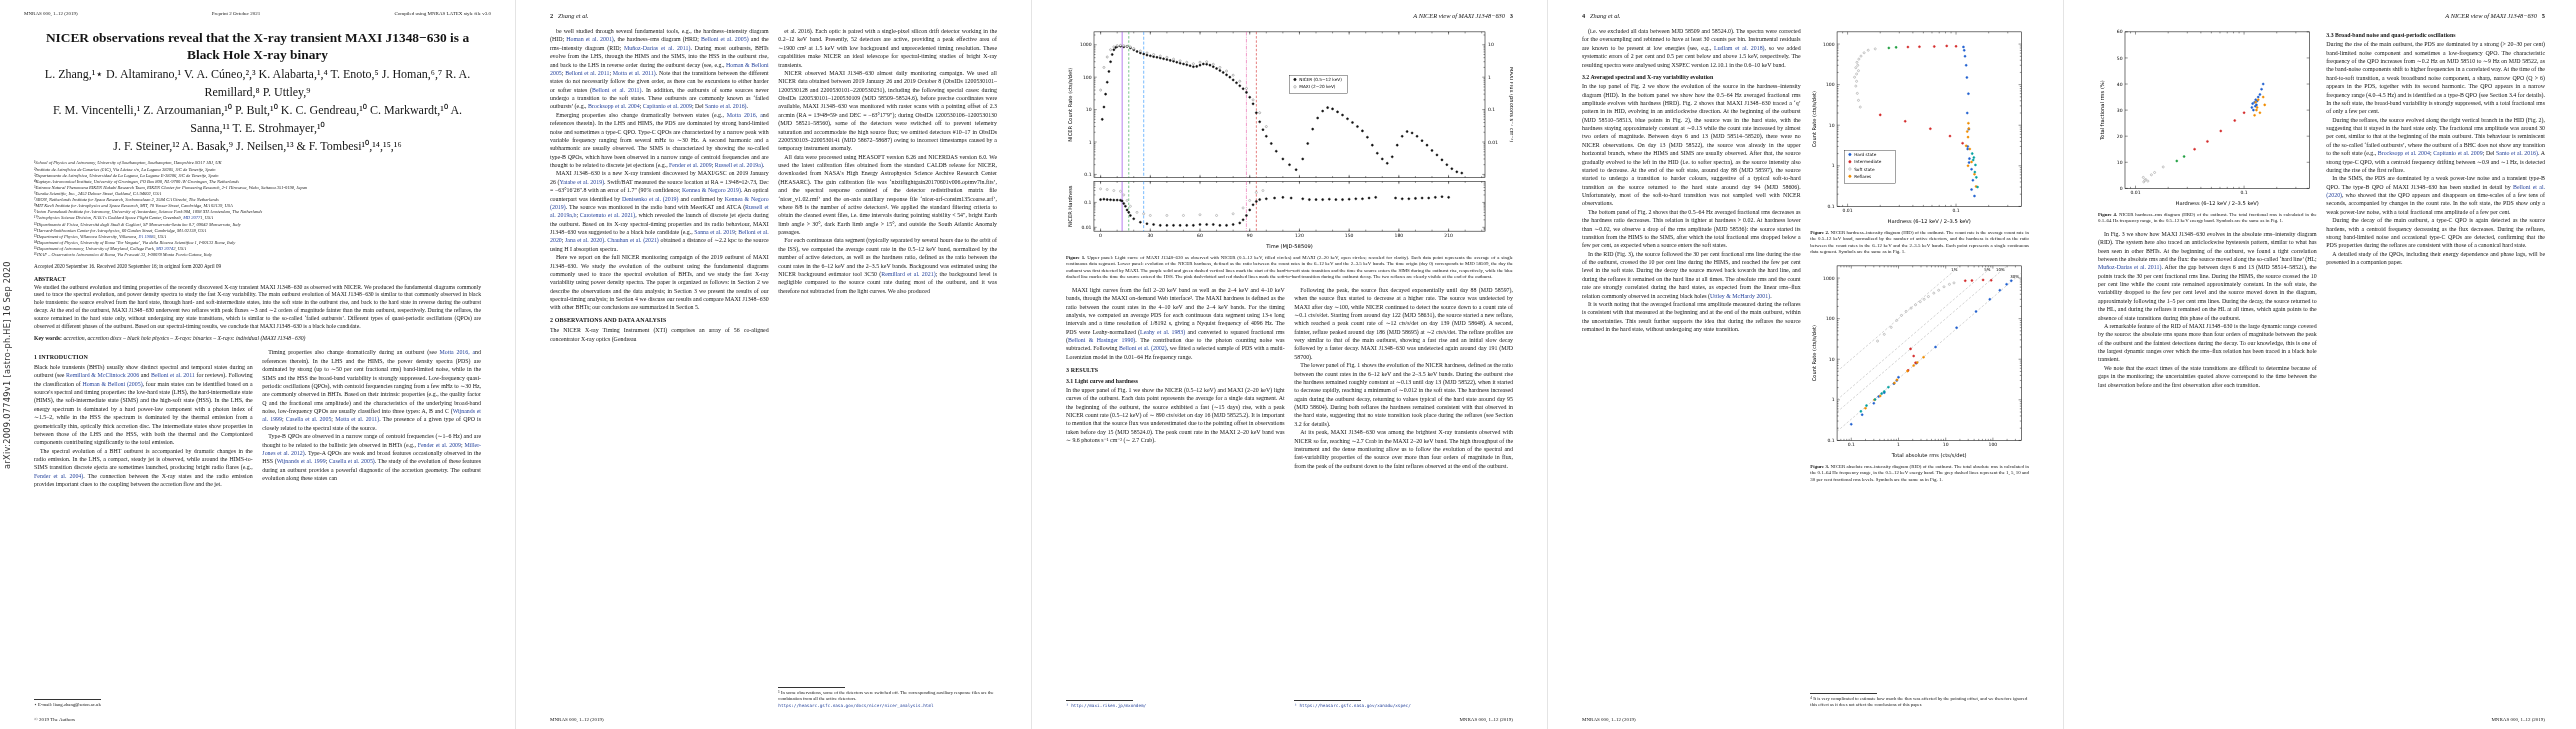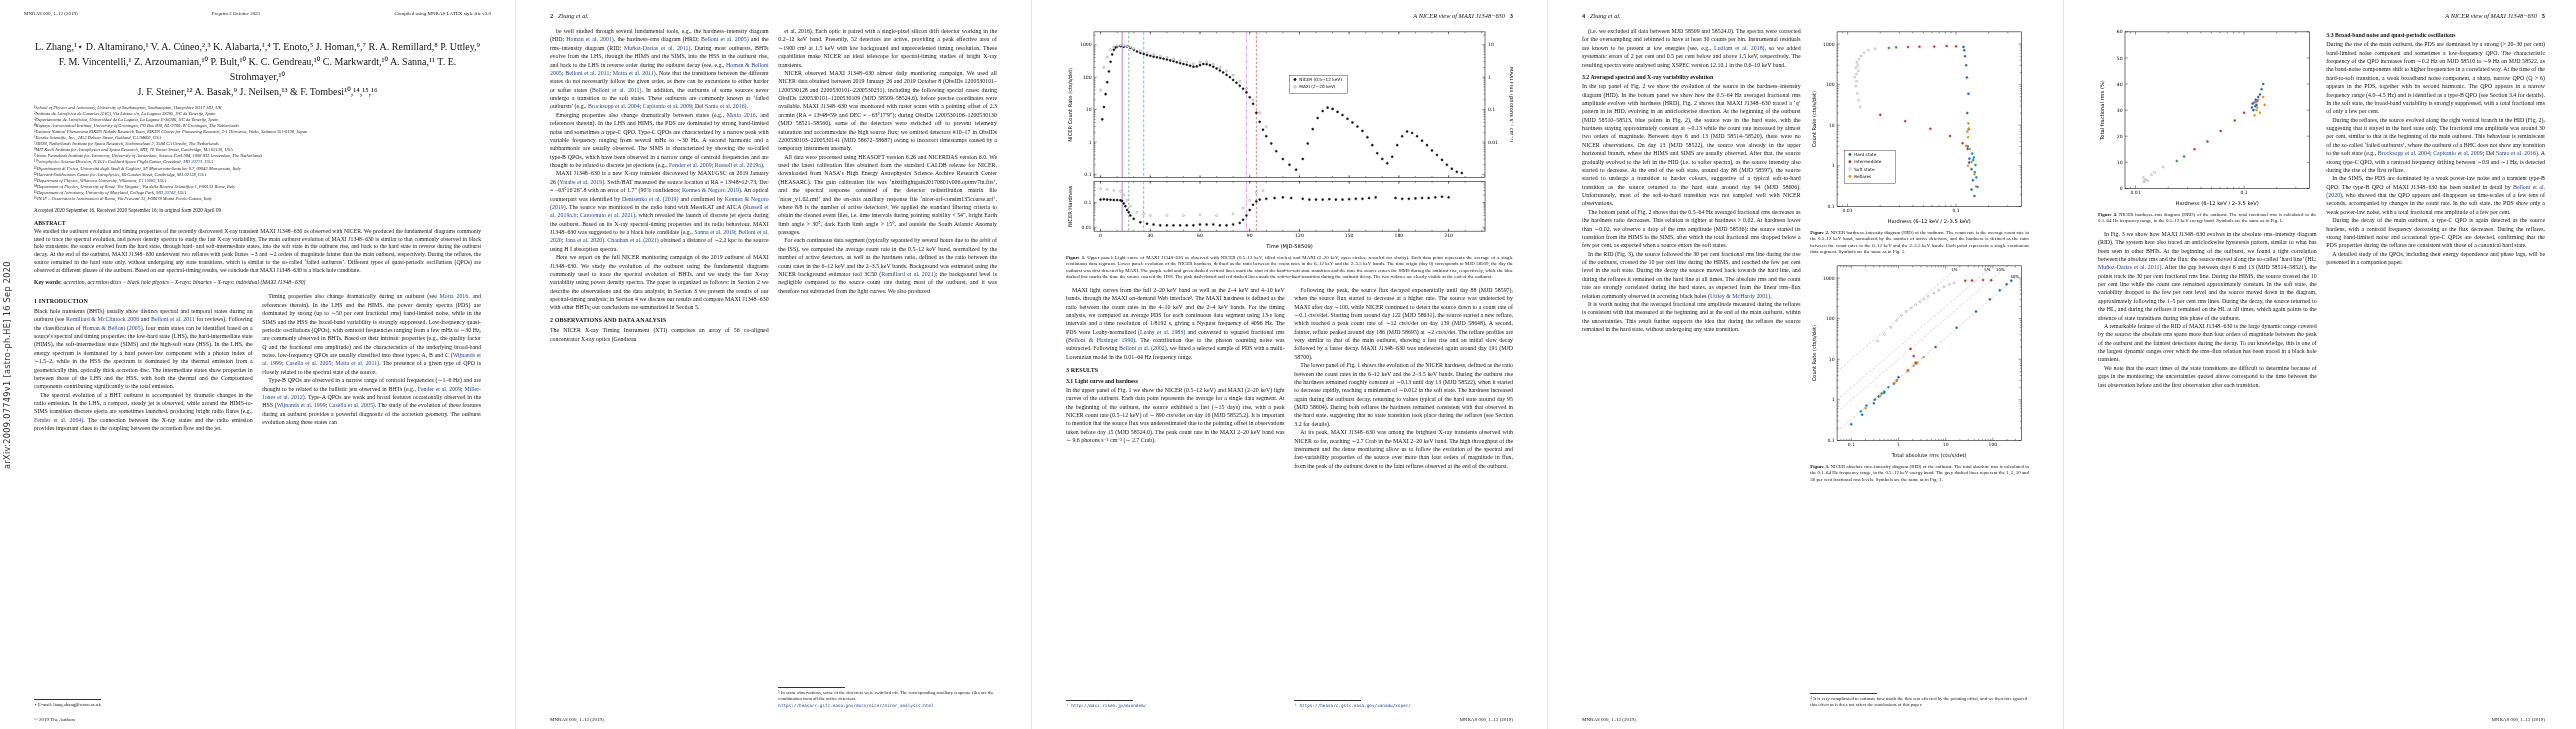--- a/index.html
+++ b/index.html
@@ -9,21 +9,21 @@
   .page:not(:first-child){border-left:0.6px solid #e4e4e4}
   .p1head{position:absolute;top:11px;left:24px;right:24px;display:flex;justify-content:space-between;
           font-size:5px;color:#222}
   .runhead{position:absolute;top:12px;left:34px;right:34px;font-size:6.4px}
   .runhead .num{font-weight:bold}
   .runhead .rt{font-style:italic}
   .runhead.right{text-align:right}
   .content{position:absolute;left:34px;right:34px;top:27px;bottom:20.7px;display:flex;flex-direction:column}
   .page1 .content{top:23px}
   .title{margin-top:7.3px;text-align:center;font-size:13.4px;font-weight:bold;line-height:1.22}
-  .authors{margin-top:16px;text-align:center;font-size:10px;line-height:1.5}
+  .authors{margin-top:2px;text-align:center;font-size:12px;line-height:1.5}
   .affils{margin-top:5.5px;font-size:4.5px;font-style:italic;line-height:1.36;color:#222}
   .aff{white-space:nowrap;overflow:hidden}
   .dates{margin-top:4.3px;font-size:5.1px}
   .abslabel{margin-top:7.3px;font-weight:bold;font-size:5.8px}
   .abstext{margin-top:1.8px;font-size:5.7px;line-height:1.38;text-align:justify}
   .kw{margin-top:4.3px;font-size:5.7px}
   .kwl{font-weight:bold}
   .kwt{font-style:italic}
   .colwrap{display:flex;gap:9.7px;flex:1;min-height:0;margin-top:7.3px}
   .page2 .colwrap,.page3 .colwrap,.page4 .colwrap,.page5 .colwrap{margin-top:0}
@@ -55,20 +55,21 @@
 <div class="canvas">
 
   <section class="page page1">
     <div class="p1head">
       <span>MNRAS 000, 1–12 (2019)</span>
       <span>Preprint 2 October 2021</span>
       <span>Compiled using MNRAS LATEX style file v3.0</span>
     </div>
     <div class="arxiv">arXiv:2009.07749v1  [astro-ph.HE]  16 Sep 2020</div>
     <div class="content">
+      <div class="title">NICER observations reveal that the X-ray transient MAXI J1348−630 is a Black Hole X-ray binary</div>
       <div class="authors">
         <div>L. Zhang,¹⋆ D. Altamirano,¹ V. A. Cúneo,²,³ K. Alabarta,¹,⁴ T. Enoto,⁵ J. Homan,⁶,⁷ R. A. Remillard,⁸ P. Uttley,⁹</div>
         <div>F. M. Vincentelli,¹ Z. Arzoumanian,¹⁰ P. Bult,¹⁰ K. C. Gendreau,¹⁰ C. Markwardt,¹⁰ A. Sanna,¹¹ T. E. Strohmayer,¹⁰</div>
         <div>J. F. Steiner,¹² A. Basak,⁹ J. Neilsen,¹³ &amp; F. Tombesi¹⁰,¹⁴,¹⁵,¹⁶</div>
       </div>
       <div class="affils">
           <div class="aff">¹School of Physics and Astronomy, University of Southampton, Southampton, Hampshire SO17 1BJ, UK</div>
           <div class="aff">²Instituto de Astrofísica de Canarias (IAC), Vía Láctea s/n, La Laguna 38205, S/C de Tenerife, Spain</div>
           <div class="aff">³Departamento de Astrofísica, Universidad de La Laguna, La Laguna E-38206, S/C de Tenerife, Spain</div>
           <div class="aff">⁴Kapteyn Astronomical Institute, University of Groningen, PO Box 800, NL-9700 AV Groningen, The Netherlands</div>

